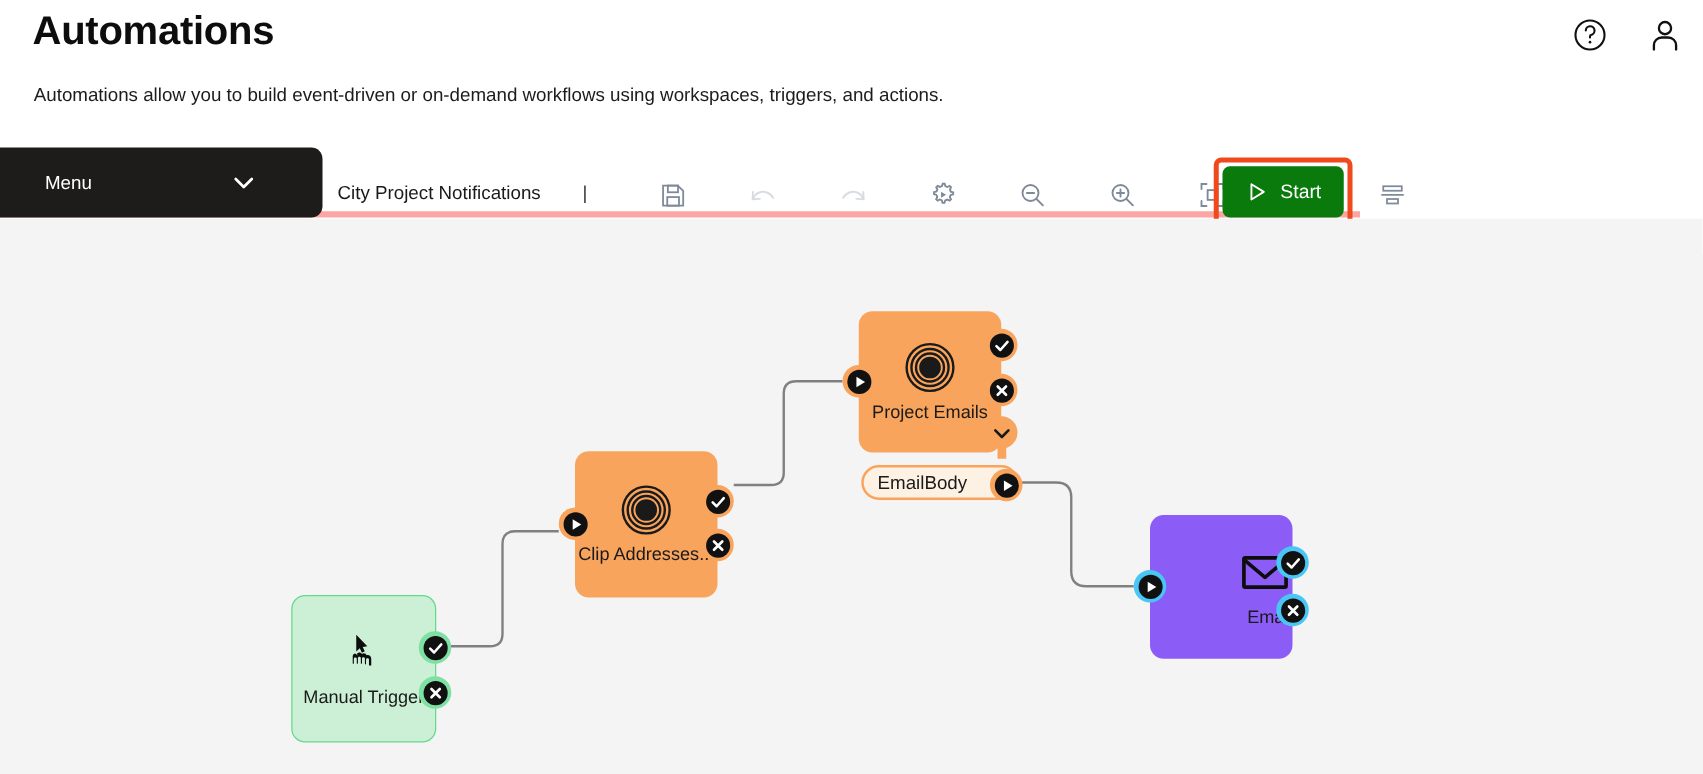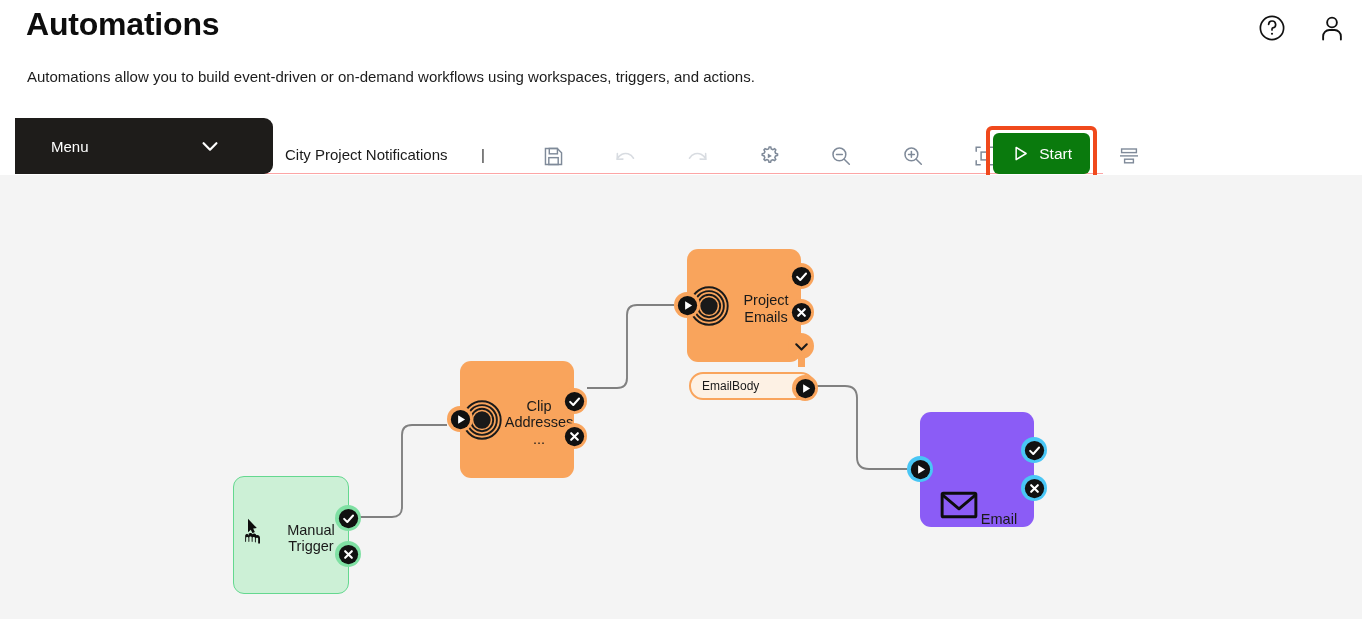--- a/index.html
+++ b/index.html
@@ -20,22 +20,22 @@
   }
   .page-subtitle {
     position:absolute; left:27px; top:68px;
     font-size:15px; color:#1c1c1c; font-weight:400;
   }
   .header-actions { position:absolute; right:14px; top:12px; display:flex; gap:28px; align-items:center; }
   .hdr-icon { width:32px; height:32px; display:flex; align-items:center; justify-content:center; cursor:pointer; }
 
   
   .toolbar {
-    position:absolute; left:15px; top:112px; width:1088px; height:62px;
-    background:#ffffff; border-bottom:1px solid #fca5a5;
+    position:absolute; left:0; top:112px; width:1088px; height:62px;
+    background:#ffffff; border-bottom:5px solid #fca5a5;
   }
   .menu-panel {
     position:absolute; left:0; top:6px; width:258px; height:56px;
     background:#1e1c1a; border-radius:0 9px 9px 0;
     display:flex; align-items:center; cursor:pointer;
   }
   .menu-label { color:#ffffff; font-size:15px; margin-left:36px; }
   .menu-chevron { position:absolute; right:52px; top:50%; transform:translateY(-50%); display:flex; }
 
   .wf-name {
@@ -67,21 +67,21 @@
 
   
   .canvas {
     position:absolute; left:0; top:175px; width:1362px; height:444px;
     background:#f4f4f4; overflow:hidden;
   }
   .edges { position:absolute; left:0; top:0; width:1362px; height:444px; pointer-events:none; }
 
   .node {
     position:absolute; border-radius:11px;
-    display:flex; flex-direction:row; align-items:center; justify-content:center;
+    display:flex; flex-direction:column; align-items:center; justify-content:center;
     cursor:pointer;
   }
   .node .n-icon { display:flex; align-items:center; justify-content:center; }
   .node .n-label {
     font-size:14.5px; color:#1a1a1a; text-align:center; line-height:1.13;
     margin-top:6px; max-width:96%; word-break:break-word;
   }
   .node-trigger { background:#ccf0d6; border:1.5px solid #64d88f; }
   .node-orange  { background:#f9a45c; }
   .node-blue    { background:#8b5cf6;align-items:flex-end; }
@@ -92,21 +92,21 @@
     display:flex; align-items:center; justify-content:center; cursor:pointer;
   }
   .port-green { background:#7fe0a3; }
   .port-orange{ background:#f9a45c; }
   .port-blue  { background:#49c6f5; }
 
   .sub-pill {
     position:absolute; height:28px; border:2px solid #f9a45c; border-radius:14px;
     background:#fdf1e4; display:flex; align-items:center; cursor:pointer;
   }
-  .sub-pill .sp-label { font-size:12px; color:#1a1a1a; margin-left:11px; padding-right:34px; }
+  .sub-pill .sp-label { font-size:15px; color:#1a1a1a; margin-left:11px; padding-right:34px; }
   .sub-stem { position:absolute; width:7px; height:9px; background:#f9a45c; }
 </style>
 </head>
 <body>
 
 <div id="app">
 
   <div class="page-header">
     <div class="page-title">Automations</div>
     <div class="page-subtitle">Automations allow you to build event-driven or on-demand workflows using workspaces, triggers, and actions.</div>

